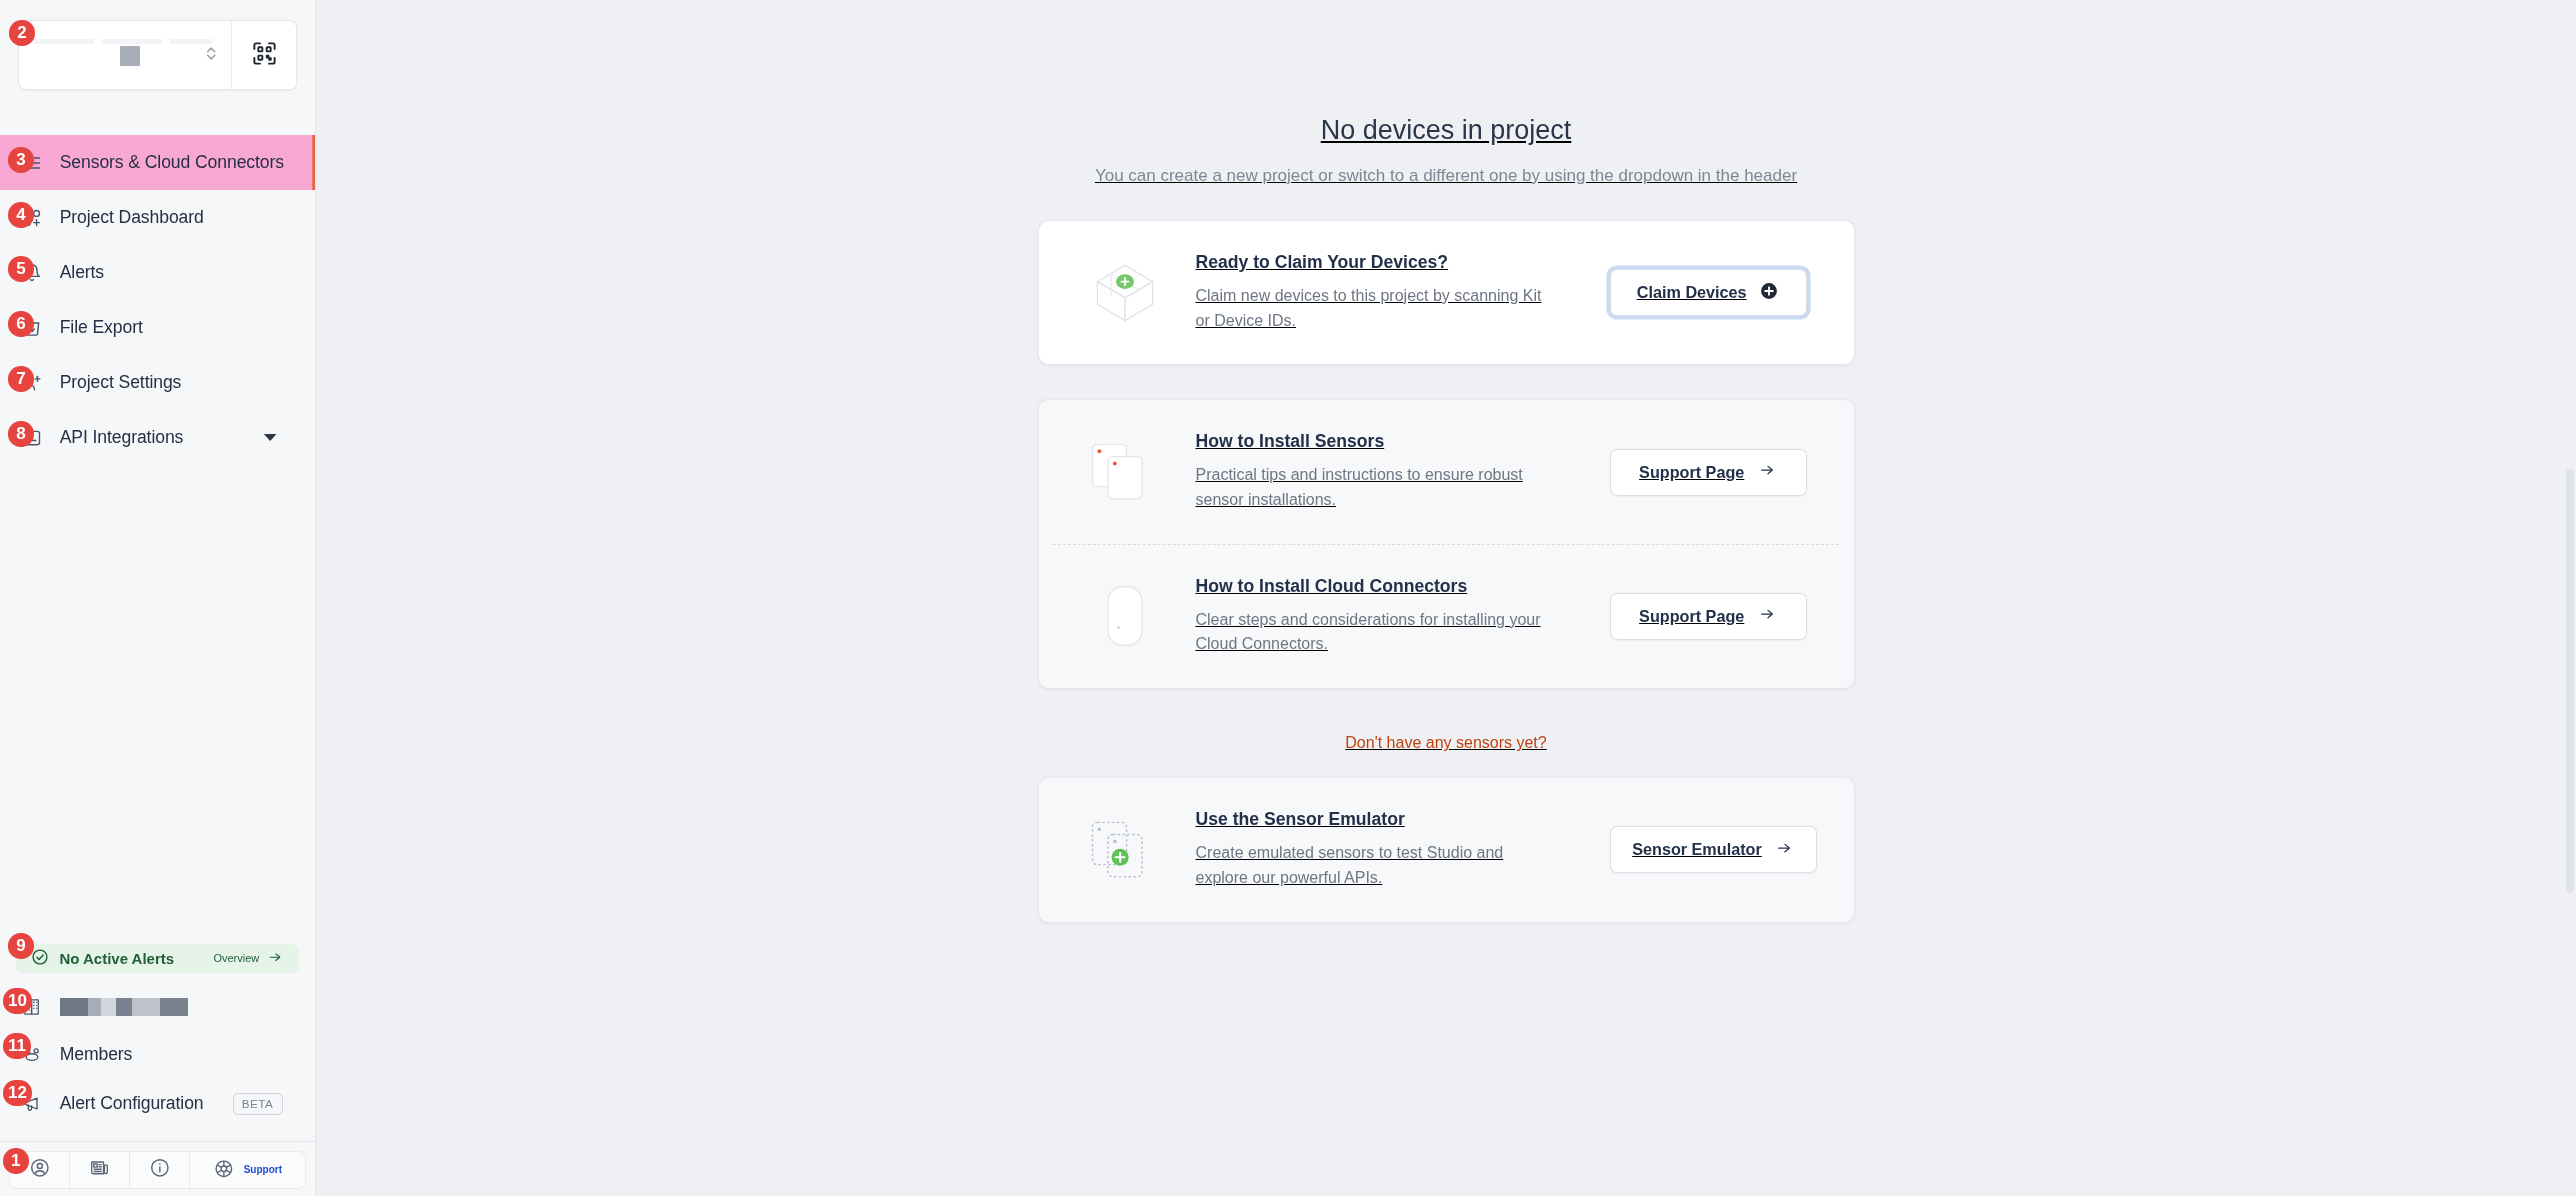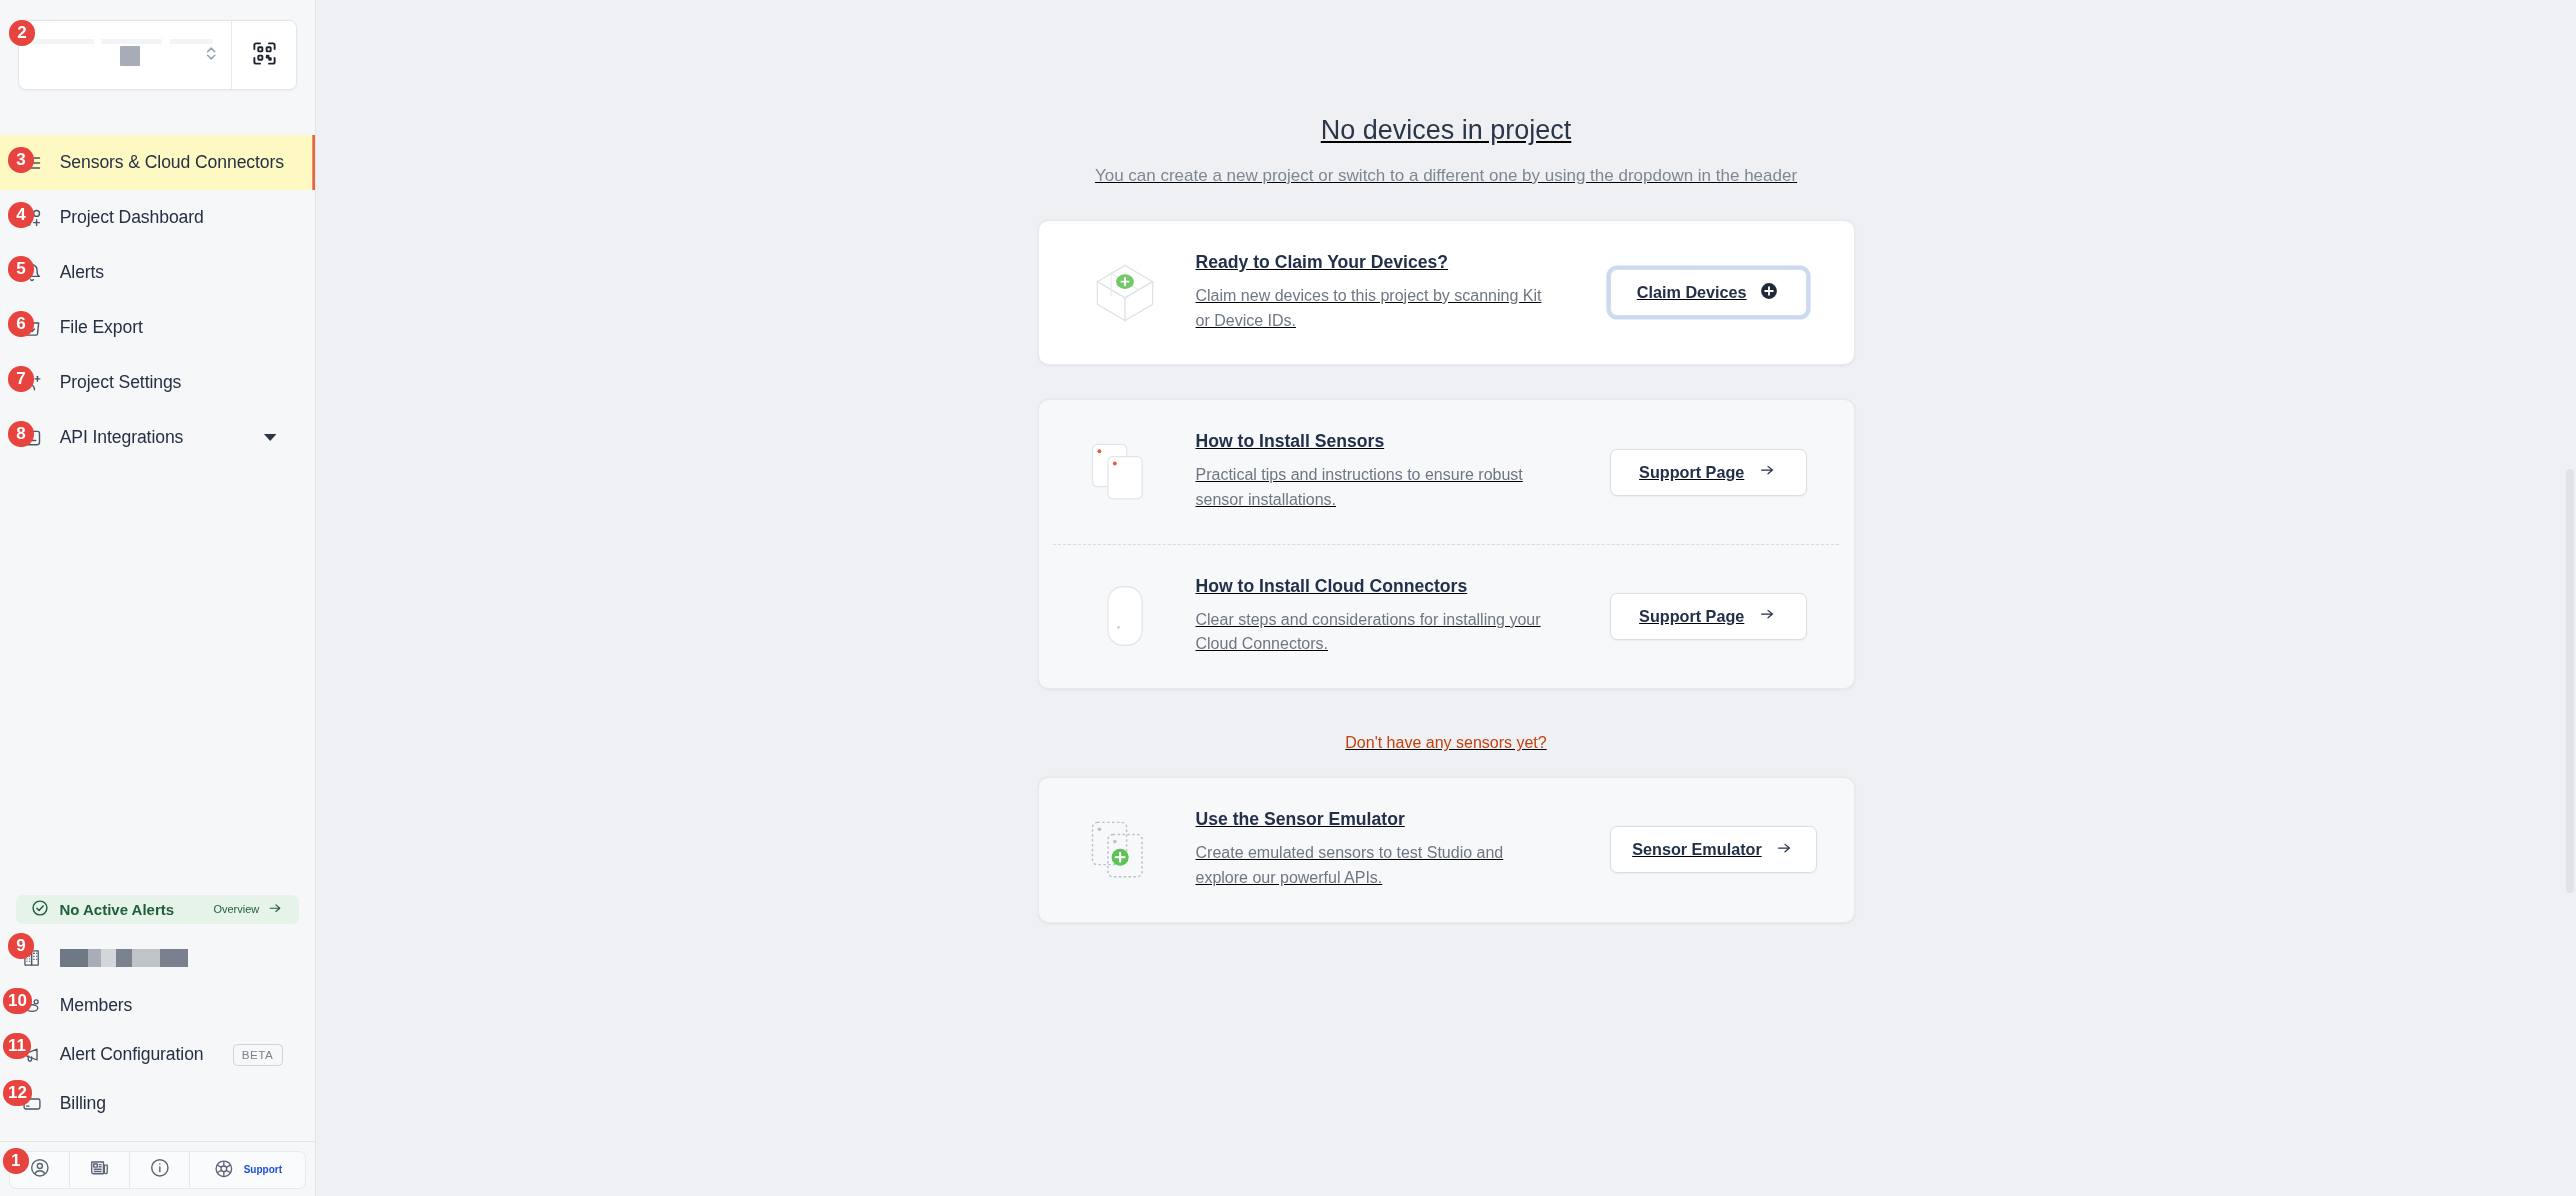--- a/index.html
+++ b/index.html
@@ -59,21 +59,21 @@
   }
 
   .nav { padding-top: 0; }
   .nav-item {
     height: 55px; display: flex; align-items: center;
     padding-left: 20px; gap: 16.2px; cursor: pointer;
     color: #253044; font-size: 17.6px; position: relative;
   }
   .nav-item .nav-label { white-space: nowrap; letter-spacing: -0.1px; }
   .nav-item.active {
-    background: #fef9c3;
+    background: #f9a8d4;
     box-shadow: inset -2.7px 0 0 0 #e8643c;
   }
   .nav-ico { width: 23.5px; height: 23.5px; flex: none; display: flex; align-items: center; justify-content: center; color: #4a5566; }
   .nav-caret { position: absolute; right: 38px; color: #2c3647; font-size: 10.8px; }
 
   .sidebar-spacer { flex: 1; }
 
   .alerts-banner {
     margin: 0 16.2px 10.8px 16.2px; height: 29px;
     background: #e6f3e9; border-radius: 7.2px;
@@ -330,29 +330,20 @@
       <span class="nav-ico">
         <svg width="20" height="20" viewBox="0 0 24 24" fill="none" stroke="currentColor" stroke-width="1.6" stroke-linecap="round" stroke-linejoin="round">
           <path d="M4 10.5 18 5v13l-14-5.5z"></path>
             <path d="M7.5 13v4.5a2 2 0 0 0 4 0V14.4"></path>
         </svg>
       </span>
       <span class="nav-label">Alert Configuration</span>
       <span class="badge-beta">BETA</span>
     </div>
 
-    <div class="nav-item" style="height:49px">
-      <span class="nav-ico">
-        <svg width="20" height="20" viewBox="0 0 24 24" fill="none" stroke="currentColor" stroke-width="1.6" stroke-linecap="round" stroke-linejoin="round">
-          <rect x="2.5" y="6" width="19" height="12" rx="2"></rect>
-            <line x1="5.5" y1="14.5" x2="8.5" y2="14.5"></line>
-        </svg>
-      </span>
-      <span class="nav-label">Billing</span>
-    </div>
 
     <div style="height:12.6px"></div>
 
     <div class="sidebar-footer">
       <div class="footer-bar">
         <div class="footer-btn">
           <span>
             <svg width="21.7" height="21.7" viewBox="0 0 24 24" fill="none" stroke="currentColor" stroke-width="1.6">
               <circle cx="12" cy="12" r="9"></circle>
                 <circle cx="12" cy="10" r="2.8"></circle>

